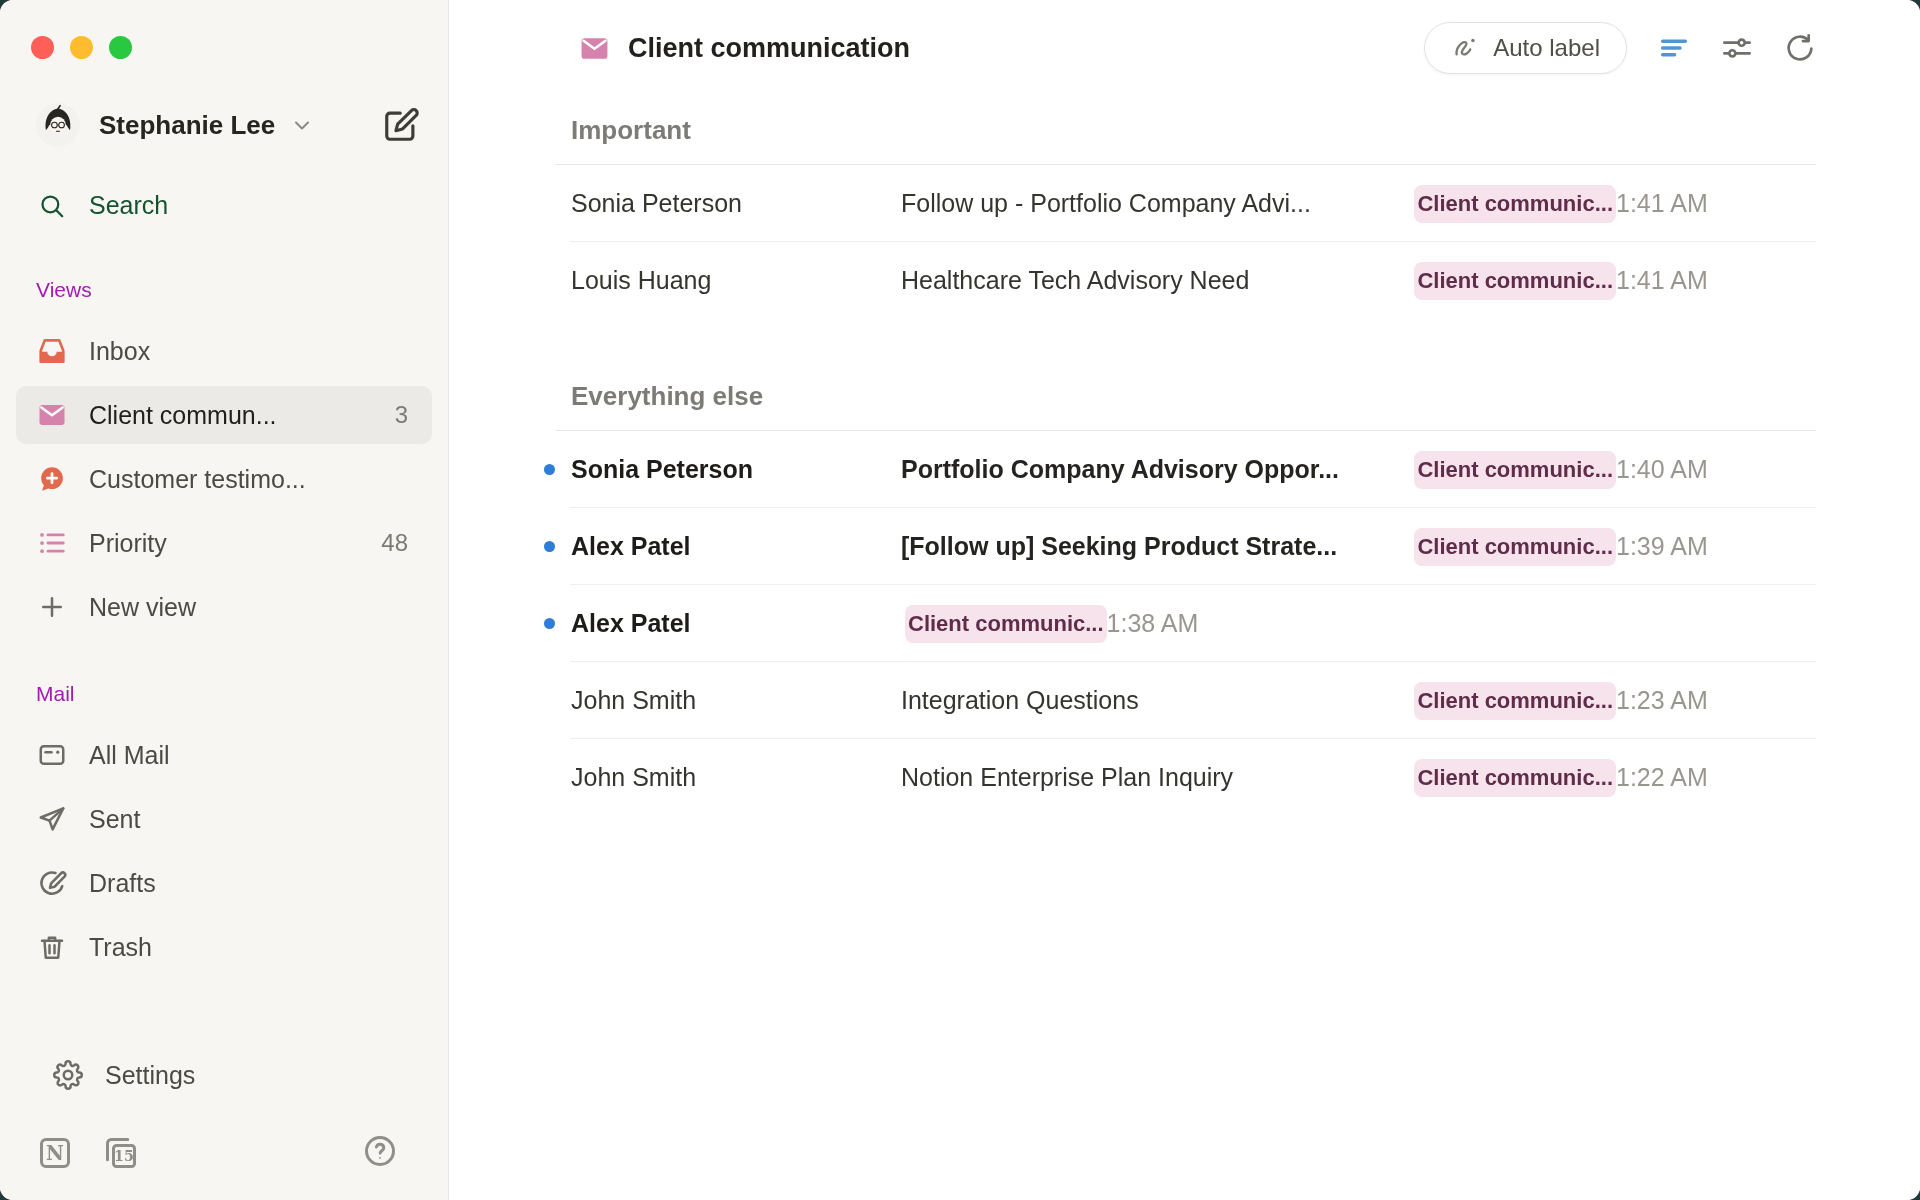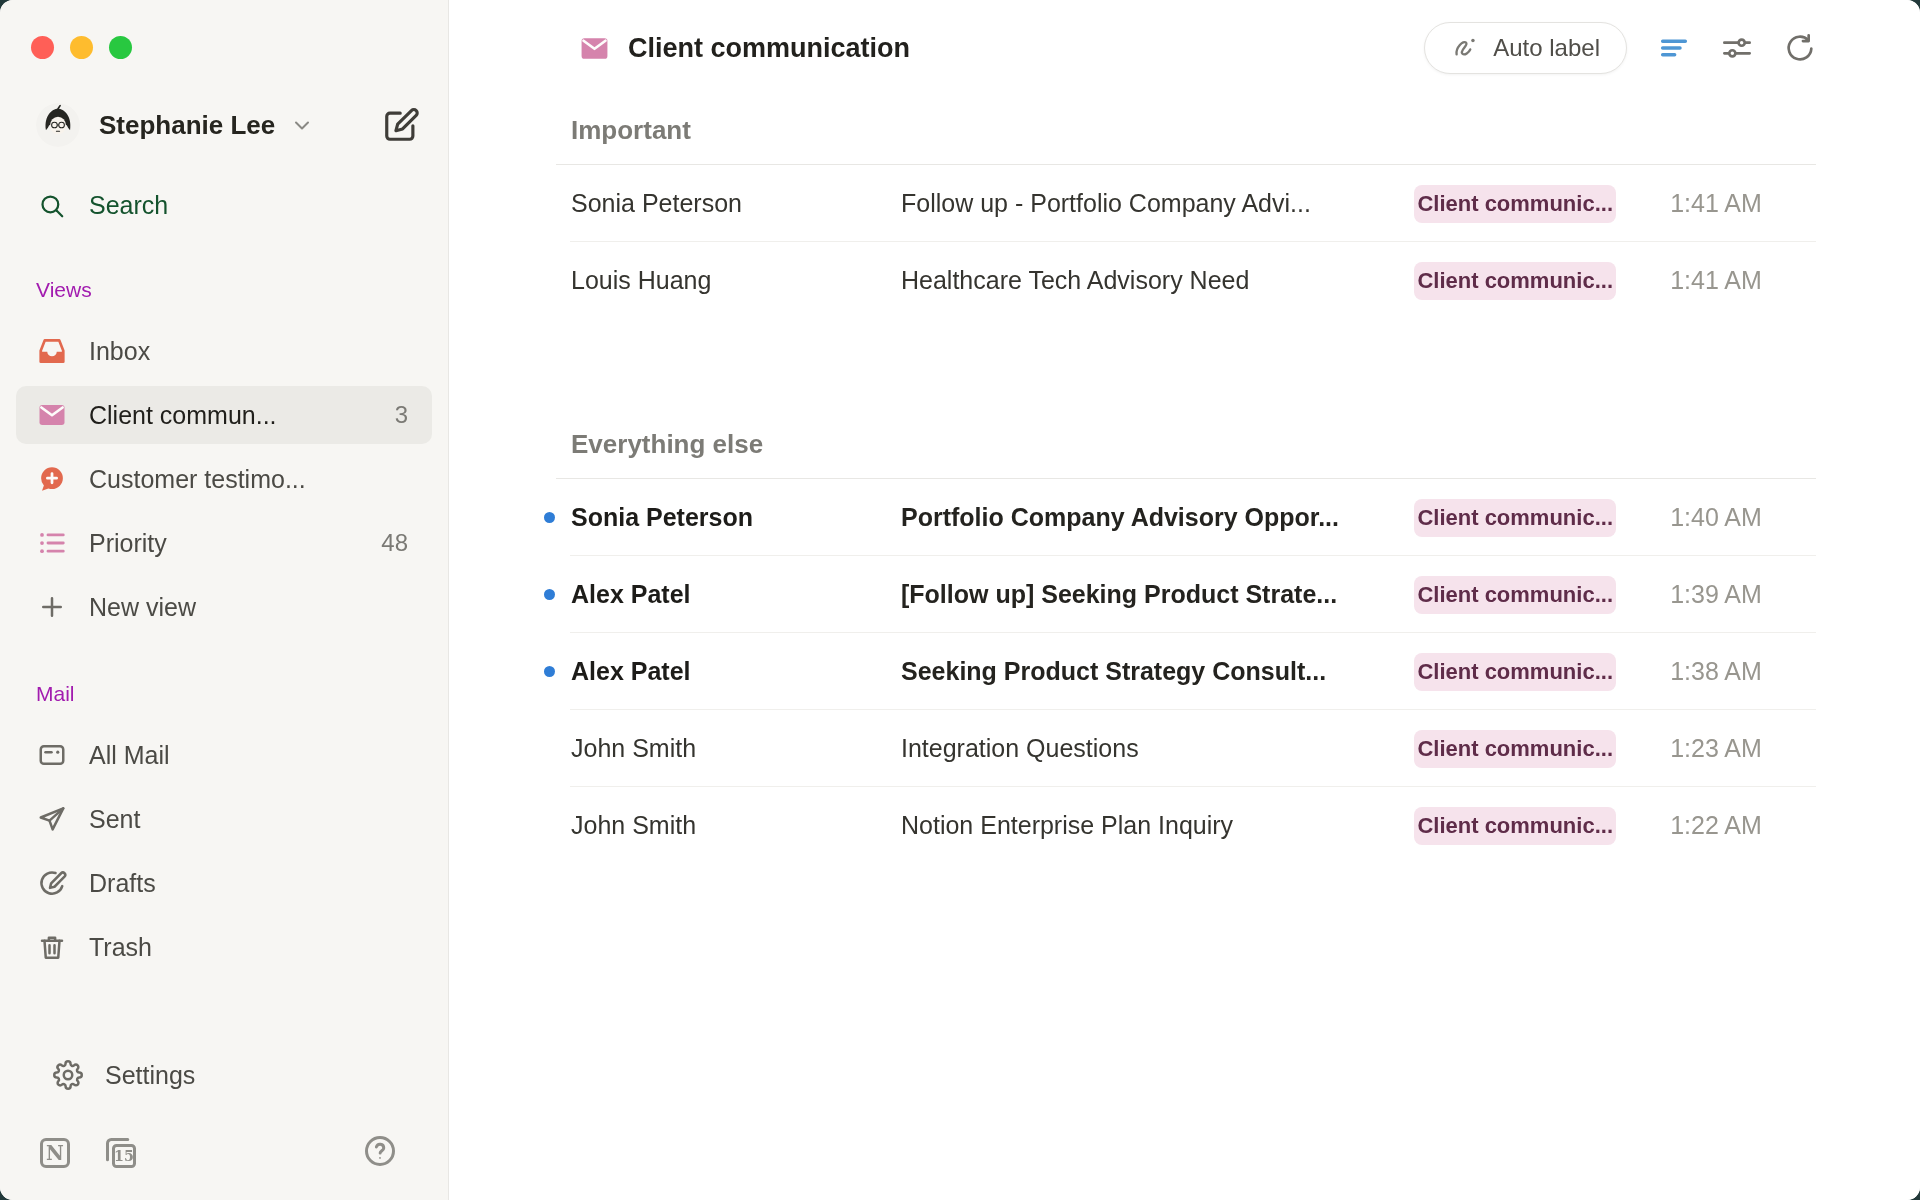--- a/index.html
+++ b/index.html
@@ -51,34 +51,34 @@
   .auto-label-btn{height:52px;padding:0 26px;border-radius:26px;background:#fff;border:1px solid #E4E3E0;
     box-shadow:0 1px 3px rgba(0,0,0,.05);display:flex;align-items:center;gap:14px;font-size:24px;color:#504E49;cursor:pointer;
     font-family:inherit;}
   .auto-label-btn .icon{width:28px;height:28px;color:#7A7974;}
   .icon-btn{width:32px;height:32px;border:none;background:none;padding:0;cursor:pointer;color:#716F6A;}
   .icon-btn svg{width:100%;height:100%;}
   .icon-btn.filter{color:var(--filter-blue,#4E96D4);}
 
   .list-area{position:absolute;left:107px;width:1260px;top:96px;}
   .section-title{margin:21px 0 21px 15px;font-size:26px;font-weight:700;color:#7C7B76;line-height:26px;}
-  .list-section + .list-section .section-title{margin-top:112px;}
+  .list-section + .list-section .section-title{margin-top:64px;}
   .section-divider{border-top:1px solid #E8E7E4;}
   .email-row{height:77px;display:flex;align-items:center;padding-left:15px;position:relative;cursor:pointer;}
   .email-row:not(:first-child)::before{content:"";position:absolute;left:14px;right:0;top:-1px;border-top:1px solid #F0EFEC;}
   .dot{display:none;position:absolute;left:-12px;top:50%;margin-top:-5.5px;width:11px;height:11px;border-radius:50%;
     background:var(--unread-blue,#2383E2);}
   .email-row.unread .dot{display:block;}
   .sender{width:330px;flex-shrink:0;font-size:25px;color:#35342F;white-space:nowrap;overflow:hidden;}
   .email-row.unread .sender{font-weight:700;color:#1D1C19;}
   .subject{flex:1;font-size:25px;color:#35342F;white-space:nowrap;overflow:hidden;}
   .email-row.unread .subject{font-weight:600;color:#24231F;}
   .badge{margin-left:4px;background:var(--badge-bg,#F6E3EC);color:var(--badge-text,#5F2C49);
     font-size:22px;font-weight:600;padding:6px 3px;border-radius:8px;white-space:nowrap;}
-  .time{width:200px;text-align:center;font-size:25px;color:#98968F;flex-shrink:0;}
+  .time{width:200px;text-align:left;font-size:25px;color:#98968F;flex-shrink:0;}
 </style>
 </head>
 <body>
 
 <div class="window">
 
   <aside class="sidebar">
     <div class="traffic">
       <span class="light red"></span>
       <span class="light yellow"></span>
@@ -306,21 +306,20 @@
             <div class="email-row unread">
     <span class="dot"></span>
     <span class="sender">Alex Patel</span>
     <span class="subject">[Follow up] Seeking Product Strate...</span>
     <span class="badge">Client communic...</span>
     <span class="time">1:39 AM</span>
   </div>
             <div class="email-row unread">
     <span class="dot"></span>
     <span class="sender">Alex Patel</span>
-    <span class="subject">Seeking Product Strategy Consult...</span>
     <span class="badge">Client communic...</span>
     <span class="time">1:38 AM</span>
   </div>
             <div class="email-row">
 
     <span class="sender">John Smith</span>
     <span class="subject">Integration Questions</span>
     <span class="badge">Client communic...</span>
     <span class="time">1:23 AM</span>
   </div>

